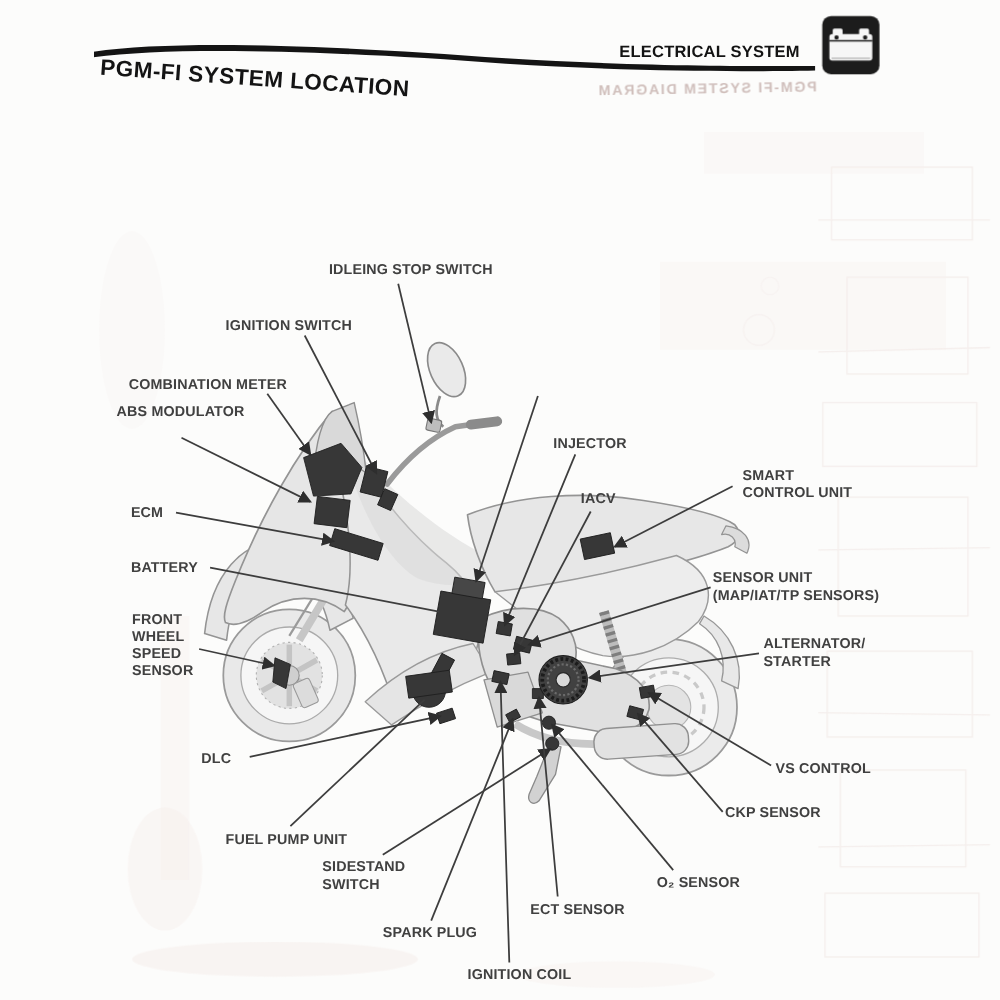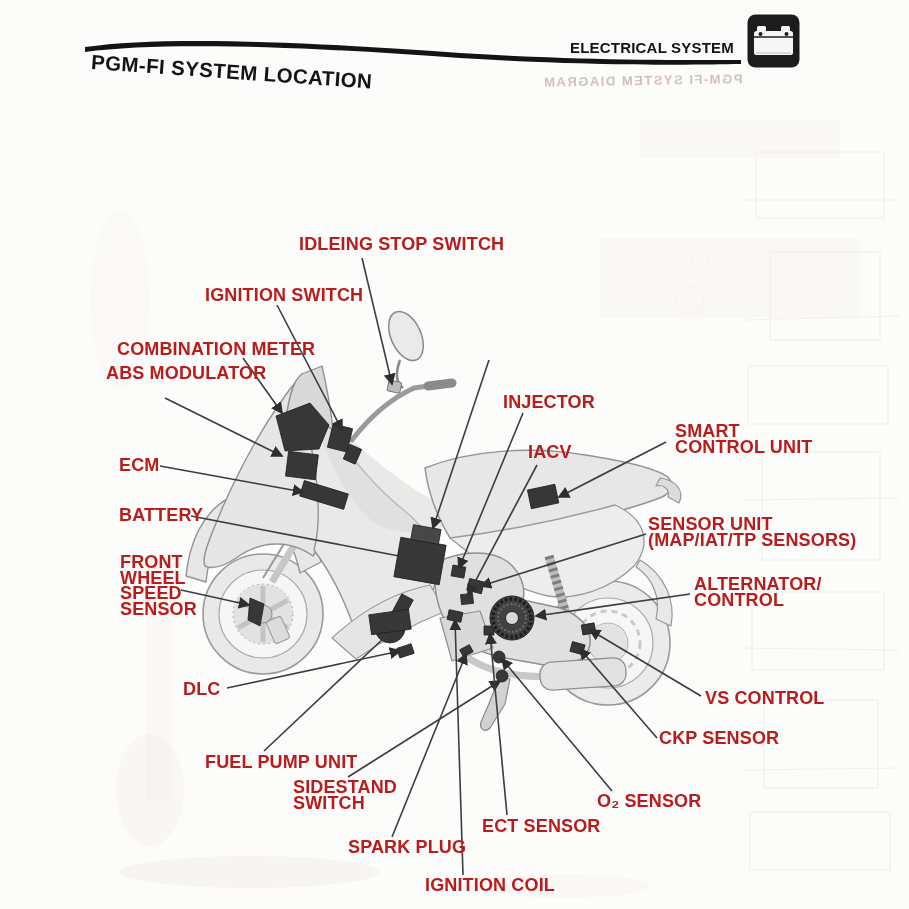--- a/index.html
+++ b/index.html
@@ -8,33 +8,33 @@
     background:#fcfcfb;
     font-family:"Liberation Sans", sans-serif;
   }
   .art{position:absolute;left:0;top:0;width:909px;height:909px;}
   .title{
     position:absolute;left:92px;top:50px;
     font-size:20.5px;font-weight:700;letter-spacing:.4px;color:#141414;
     transform:rotate(4deg);transform-origin:0 0;white-space:pre;
   }
   .chapter{
-    position:absolute;left:563px;top:39px;width:178px;text-align:center;
+    position:absolute;left:563px;top:39px;width:178px;text-align:left;
     font-size:15px;font-weight:700;letter-spacing:.2px;color:#131313;white-space:pre;
   }
   .bleed-title{
     position:absolute;left:540px;top:73px;width:205px;text-align:center;
     transform:scaleX(-1) rotate(1deg);
     color:rgba(172,140,135,.55);font-size:13px;font-weight:700;letter-spacing:1.5px;
     filter:blur(.6px);white-space:pre;
   }
   .badge{position:absolute;left:746px;top:13px;width:55px;height:56px;}
   .lbl{
-    position:absolute;font-weight:700;font-size:18px;line-height:15.6px;
-    color:#b91c1c;letter-spacing:.15px;white-space:pre;
+    position:absolute;font-weight:700;font-size:13px;line-height:15.6px;
+    color:#404040;letter-spacing:.15px;white-space:pre;
   }
 </style>
 </head>
 <body>
 
 <div class="page">
 
   <svg class="art" viewBox="0 0 909 909" aria-hidden="true">
     <defs>
       <marker id="arr" viewBox="0 0 10 10" refX="8.5" refY="5" markerWidth="7.5" markerHeight="7.5" orient="auto">
@@ -227,21 +227,21 @@
   <div class="lbl" style="left:675px;top:424px">SMART
 CONTROL UNIT</div>
   <div class="lbl" style="left:119px;top:508px">BATTERY</div>
   <div class="lbl" style="left:648px;top:517px">SENSOR UNIT
 (MAP/IAT/TP SENSORS)</div>
   <div class="lbl" style="left:120px;top:555px">FRONT
 WHEEL
 SPEED
 SENSOR</div>
   <div class="lbl" style="left:694px;top:577px">ALTERNATOR/
-CONTROL</div>
+STARTER</div>
   <div class="lbl" style="left:183px;top:682px">DLC</div>
   <div class="lbl" style="left:705px;top:691px">VS CONTROL</div>
   <div class="lbl" style="left:659px;top:731px">CKP SENSOR</div>
   <div class="lbl" style="left:205px;top:755px">FUEL PUMP UNIT</div>
   <div class="lbl" style="left:293px;top:780px">SIDESTAND
 SWITCH</div>
   <div class="lbl" style="left:597px;top:794px">O₂ SENSOR</div>
   <div class="lbl" style="left:482px;top:819px">ECT SENSOR</div>
   <div class="lbl" style="left:348px;top:840px">SPARK PLUG</div>
   <div class="lbl" style="left:425px;top:878px">IGNITION COIL</div>

